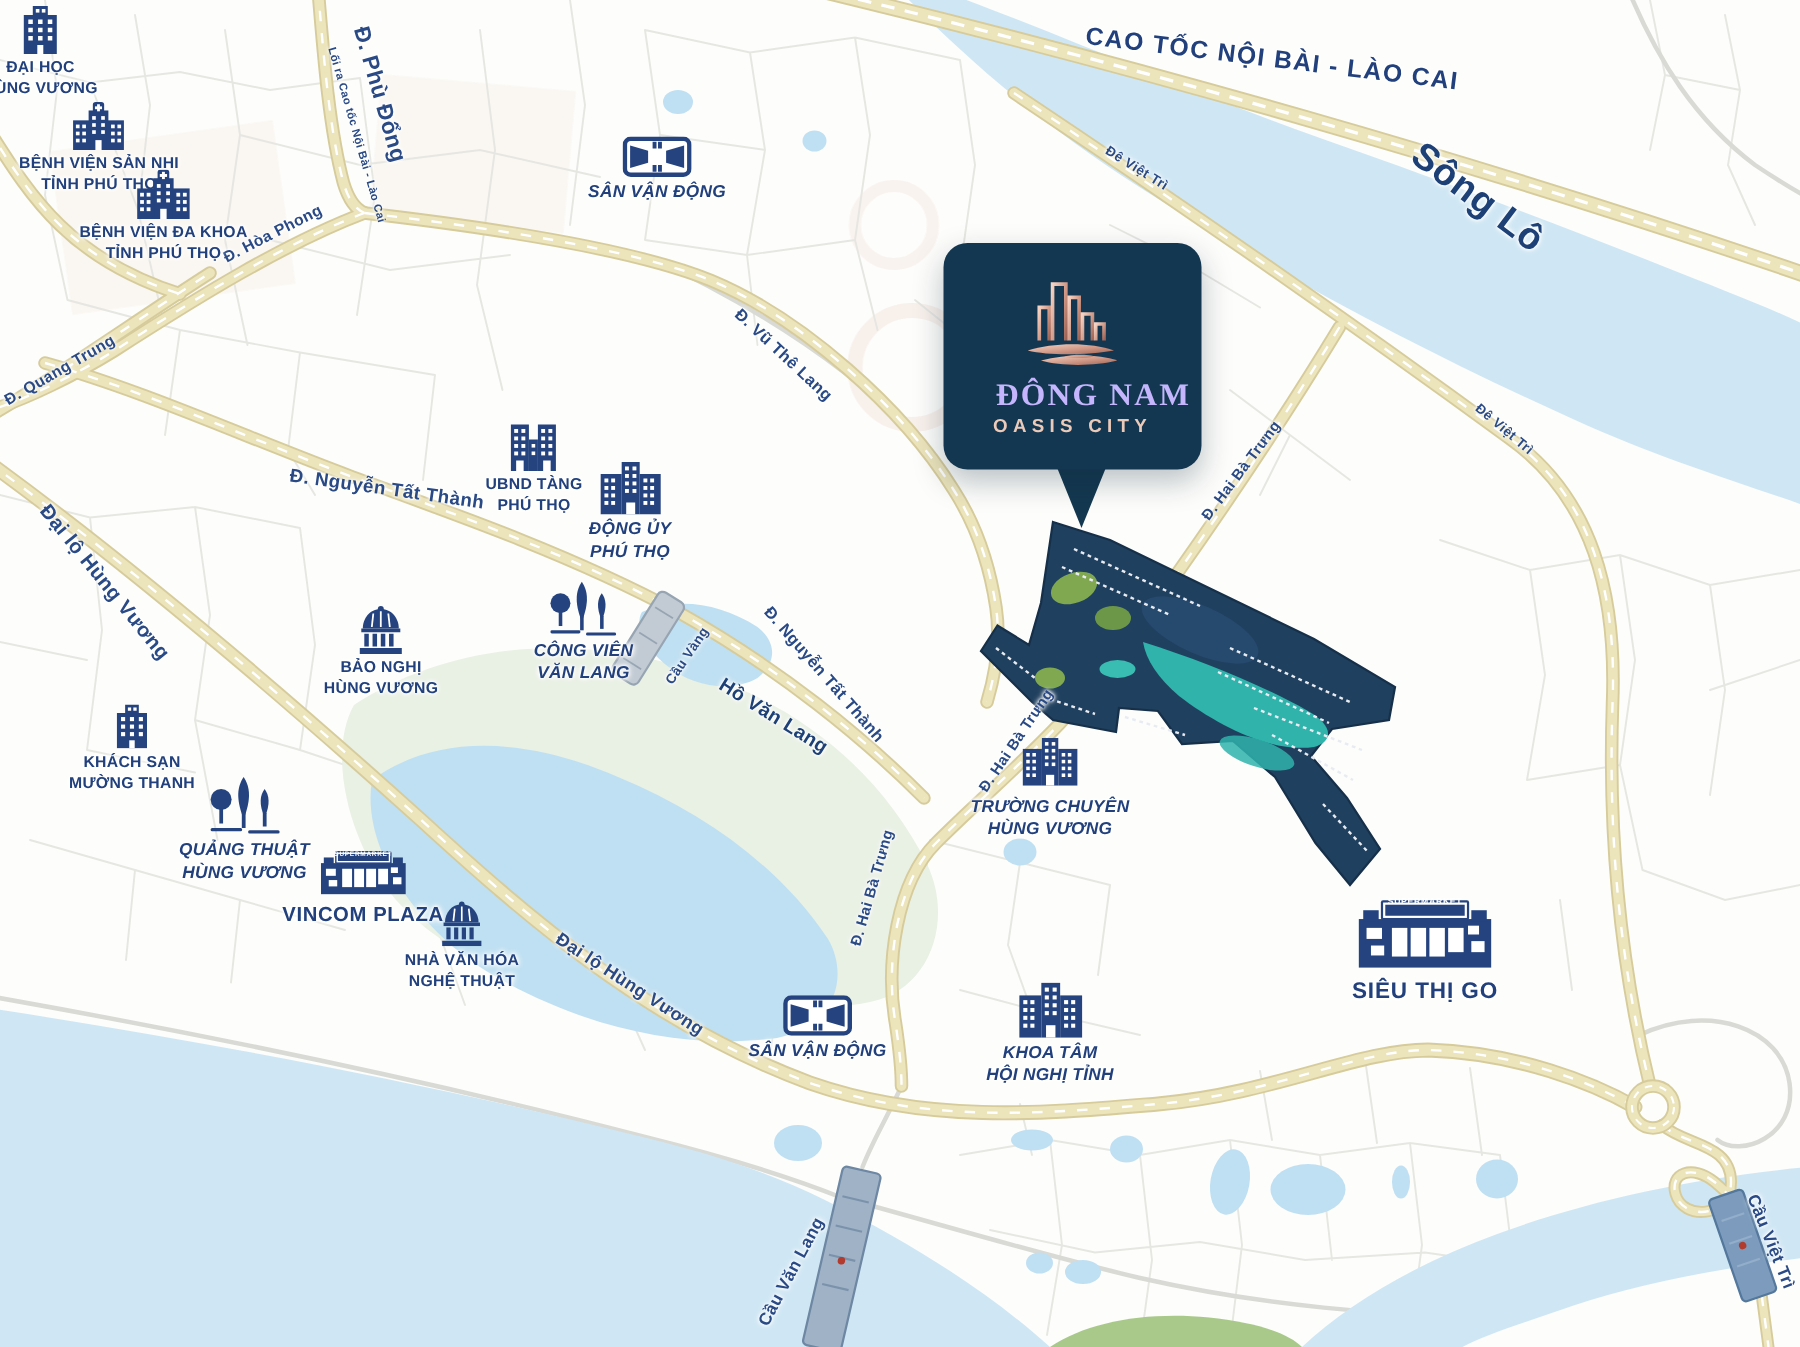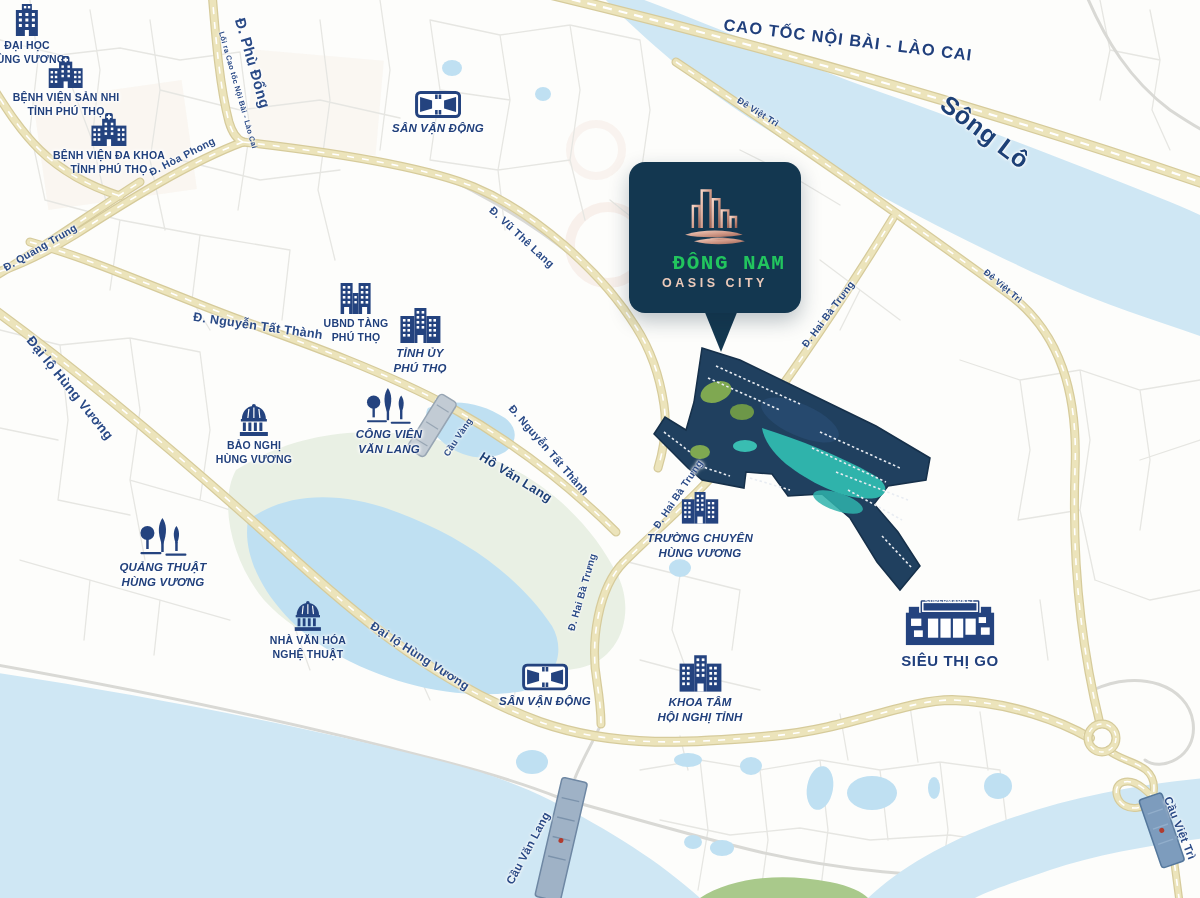--- a/index.html
+++ b/index.html
@@ -21,22 +21,22 @@
            white-space:nowrap;}
   
   .rl{position:absolute;font-weight:700;font-size:10px;color:#2a4a86;white-space:nowrap;z-index:4;
       transform:translate(-50%,-50%) rotate(var(--r,0deg));letter-spacing:.3px;
       text-shadow:0 0 2px #fff,0 0 3px #fff,0 0 4px #fff;}
   .wl{color:#1d4076;}
   
   #card{position:absolute;left:629px;top:162px;width:172px;height:151px;background:#133750;
         border-radius:16px;display:flex;flex-direction:column;align-items:center;justify-content:center;
         z-index:6;box-shadow:0 8px 20px rgba(16,40,62,.28);}
-  #card .brand-top{font-family:Liberation Mono, monospace;font-weight:700;font-size:21px;
-        letter-spacing:1.5px;color:#22c55e;margin-top:4px;margin-left:28px;}
+  #card .brand-top{font-family:Liberation Serif, serif;font-weight:700;font-size:21px;
+        letter-spacing:1.5px;color:#c4b5fd;margin-top:4px;margin-left:28px;}
   #card .brand-sub{font-weight:700;font-size:12.5px;letter-spacing:3.5px;color:#eccaba;margin-top:1px;}
 </style>
 </head>
 <body>
 
 <div id="stage">
 
 <svg id="map-svg" width="1200" height="898" viewBox="0 0 1200 898">
   <defs>
     <path id="r-hw" d="M 541,-8 C 750,42 990,110 1206,184"></path>
@@ -404,21 +404,21 @@
 
 <div class="lm" style="left:27px;top:2px">
   <span class="ic"><svg width="28" height="34">
           <use href="#sym-univ"></use>
         </svg></span>
   <div class="tx">
         <span>ĐẠI HỌC</span>
         <span>HÙNG VƯƠNG</span>
       </div>
 </div>
-<div class="lm" style="left:66px;top:56px">
+<div class="lm" style="left:66px;top:68px">
   <span class="ic"><svg width="38" height="32" viewBox="0 0 40 34">
           <use href="#sym-hospital"></use>
         </svg></span>
   <div class="tx">
         <span>BỆNH VIỆN SẢN NHI</span>
         <span>TỈNH PHÚ THỌ</span>
       </div>
 </div>
 <div class="lm" style="left:109px;top:113px">
   <span class="ic"><svg width="40" height="33" viewBox="0 0 40 34">
@@ -444,21 +444,21 @@
   <div class="tx">
         <span>UBND TÀNG</span>
         <span>PHÚ THỌ</span>
       </div>
 </div>
 <div class="lm lg" style="left:420px;top:306px">
   <span class="ic"><svg width="44" height="37">
           <use href="#sym-wide"></use>
         </svg></span>
   <div class="tx">
-        <span>TỈNH ỦY</span>
+        <span>ĐỘNG ỦY</span>
         <span>PHÚ THỌ</span>
       </div>
 </div>
 <div class="lm" style="left:254px;top:403px">
   <span class="ic"><svg width="30" height="33">
           <use href="#sym-dome"></use>
         </svg></span>
   <div class="tx">
         <span>BẢO NGHỊ</span>
         <span>HÙNG VƯƠNG</span>
@@ -466,27 +466,45 @@
 </div>
 <div class="lm lg" style="left:389px;top:386px">
   <span class="ic"><svg width="48" height="38" viewBox="0 0 50 40">
           <use href="#sym-trees"></use>
         </svg></span>
   <div class="tx">
         <span>CÔNG VIÊN</span>
         <span>VĂN LANG</span>
       </div>
 </div>
+<div class="lm" style="left:88px;top:468px">
+  <span class="ic"><svg width="34" height="31" viewBox="0 0 28 34">
+          <use href="#sym-univ"></use>
+        </svg></span>
+  <div class="tx">
+        <span>KHÁCH SẠN</span>
+        <span>MƯỜNG THANH</span>
+      </div>
+</div>
 <div class="lm lg" style="left:163px;top:515px">
   <span class="ic"><svg width="50" height="42" viewBox="0 0 50 40">
           <use href="#sym-trees"></use>
         </svg></span>
   <div class="tx">
         <span>QUẢNG THUẬT</span>
         <span>HÙNG VƯƠNG</span>
+      </div>
+</div>
+<div class="lm md" style="left:242px;top:566px">
+  <span class="ic"><svg width="78" height="32" viewBox="0 0 64 34">
+          <use href="#sym-market"></use>
+        </svg>
+    <span class="mkt-txt">SUPERMARKET</span></span>
+  <div class="tx">
+        <span>VINCOM PLAZA</span>
       </div>
 </div>
 <div class="lm" style="left:308px;top:600px">
   <span class="ic"><svg width="28" height="31" viewBox="0 0 30 33">
           <use href="#sym-dome"></use>
         </svg></span>
   <div class="tx">
         <span>NHÀ VĂN HÓA</span>
         <span>NGHỆ THUẬT</span>
       </div>

